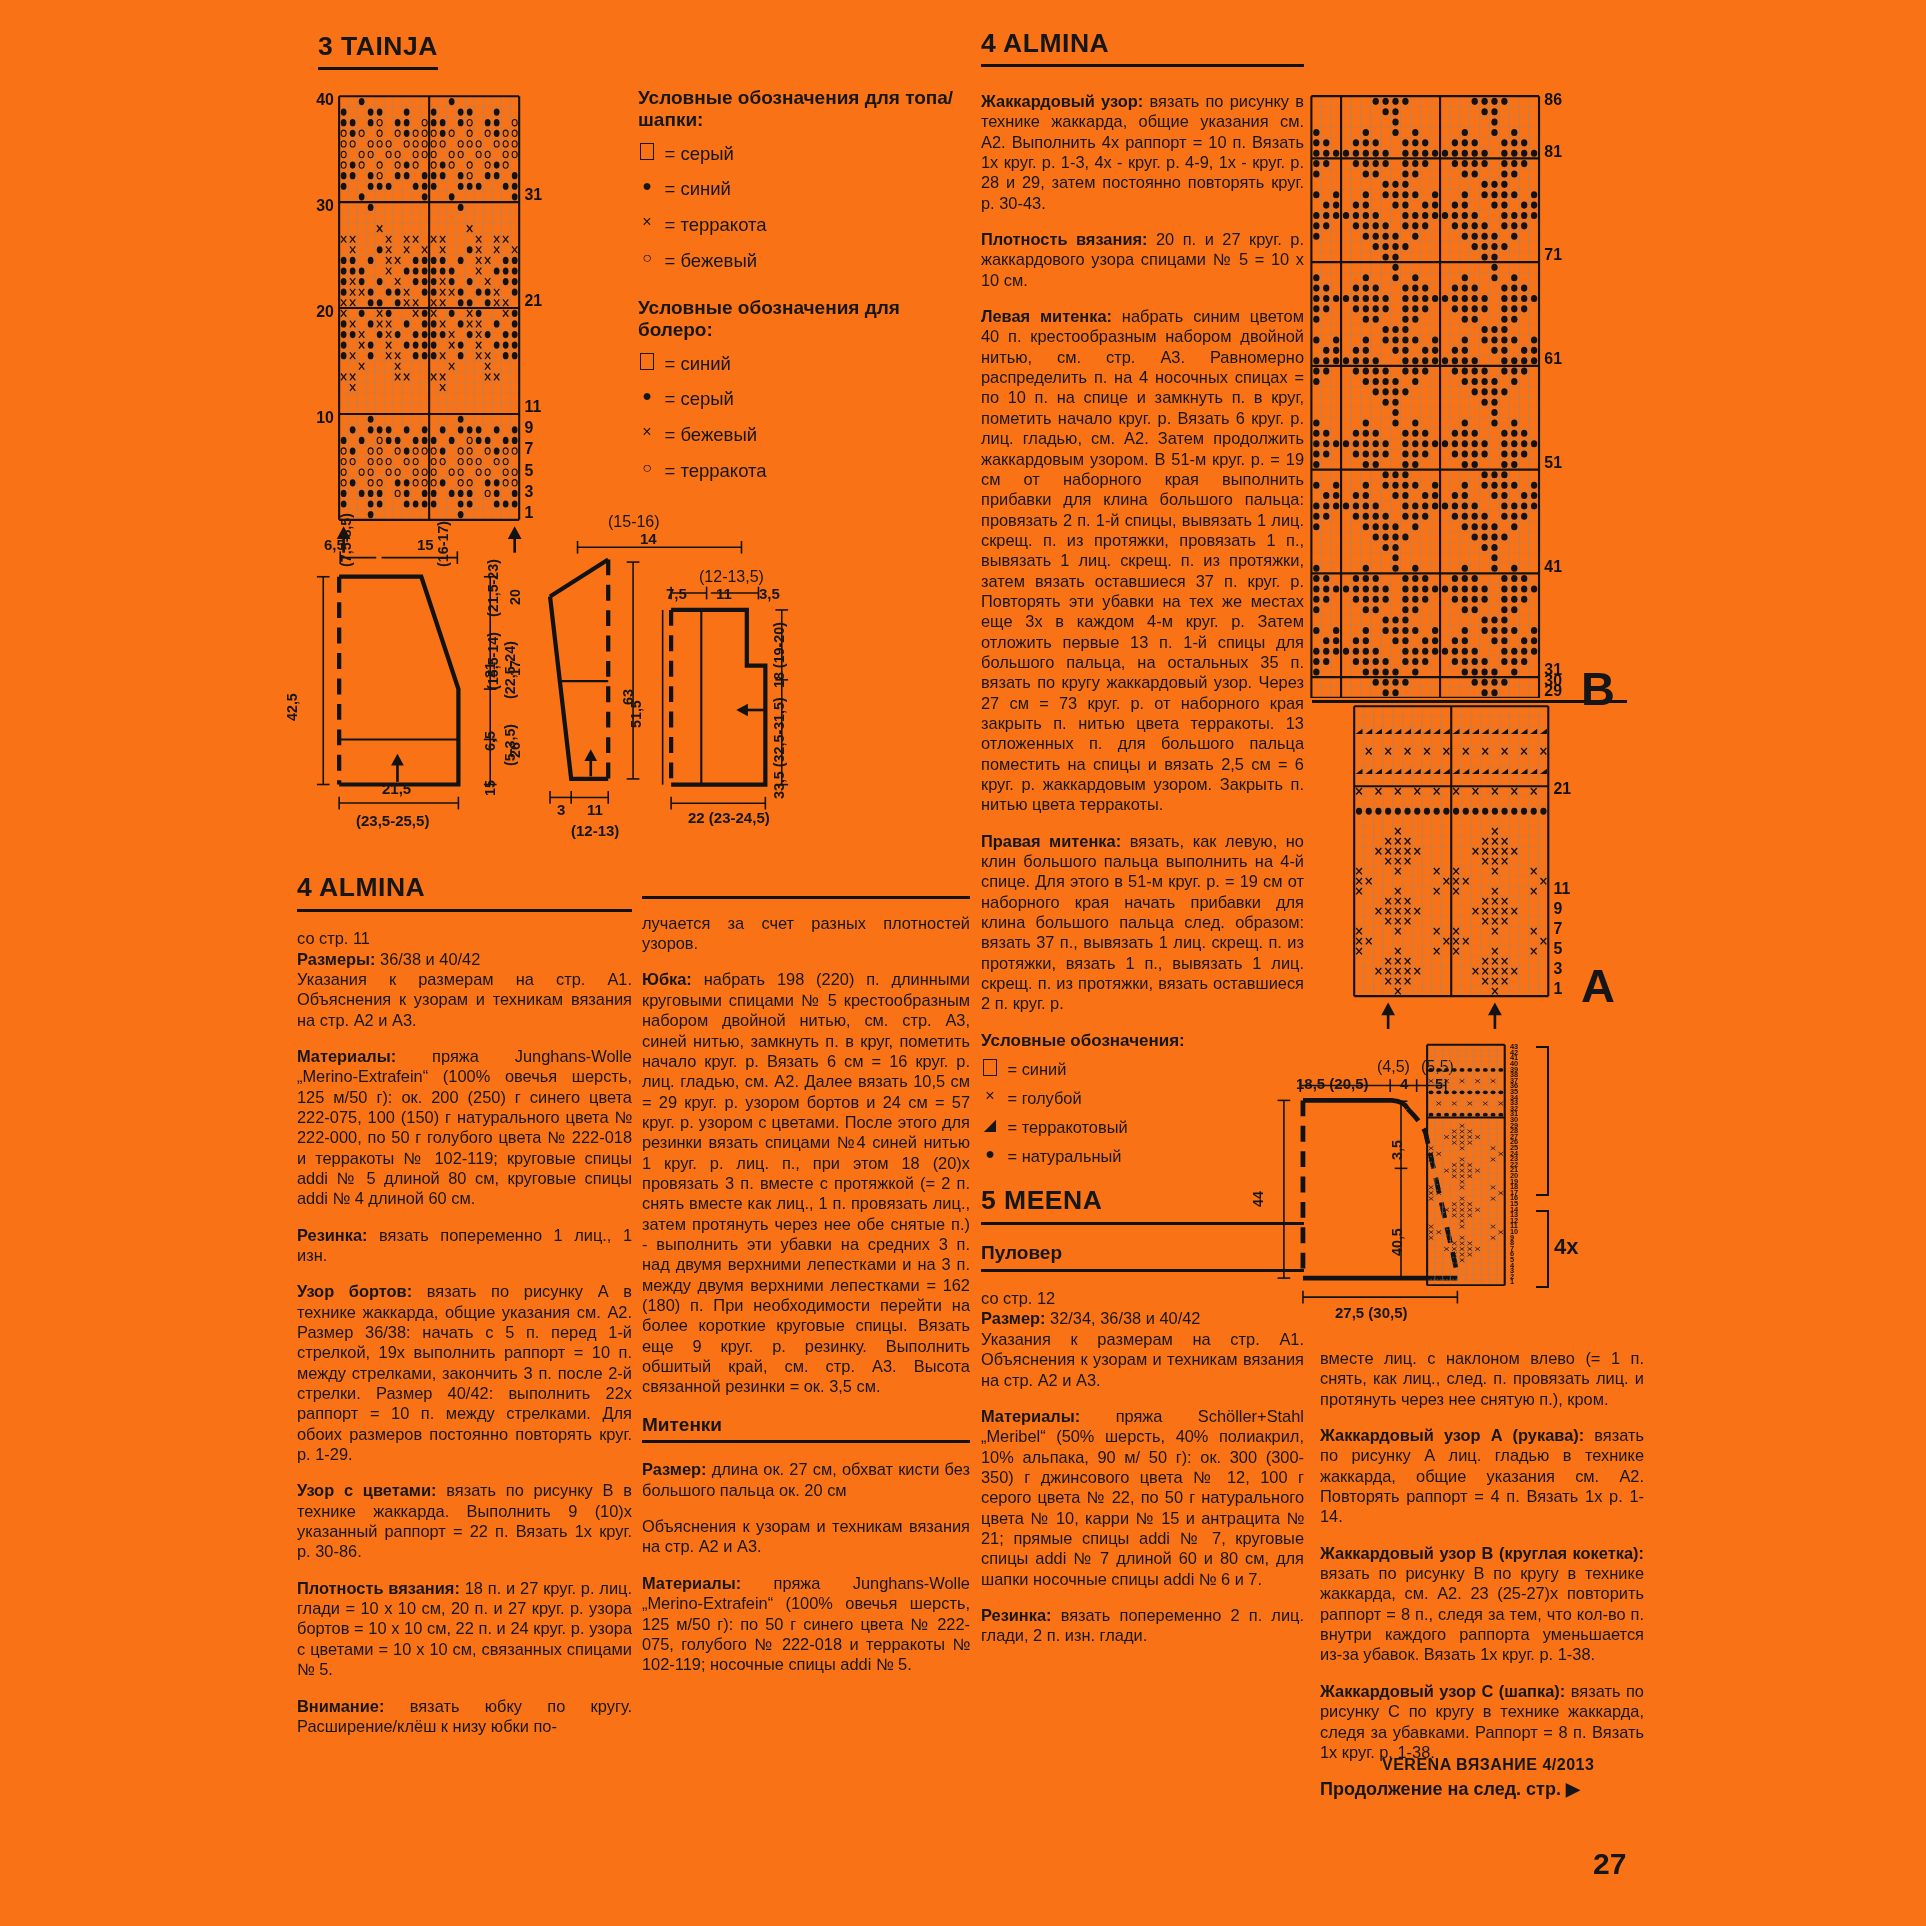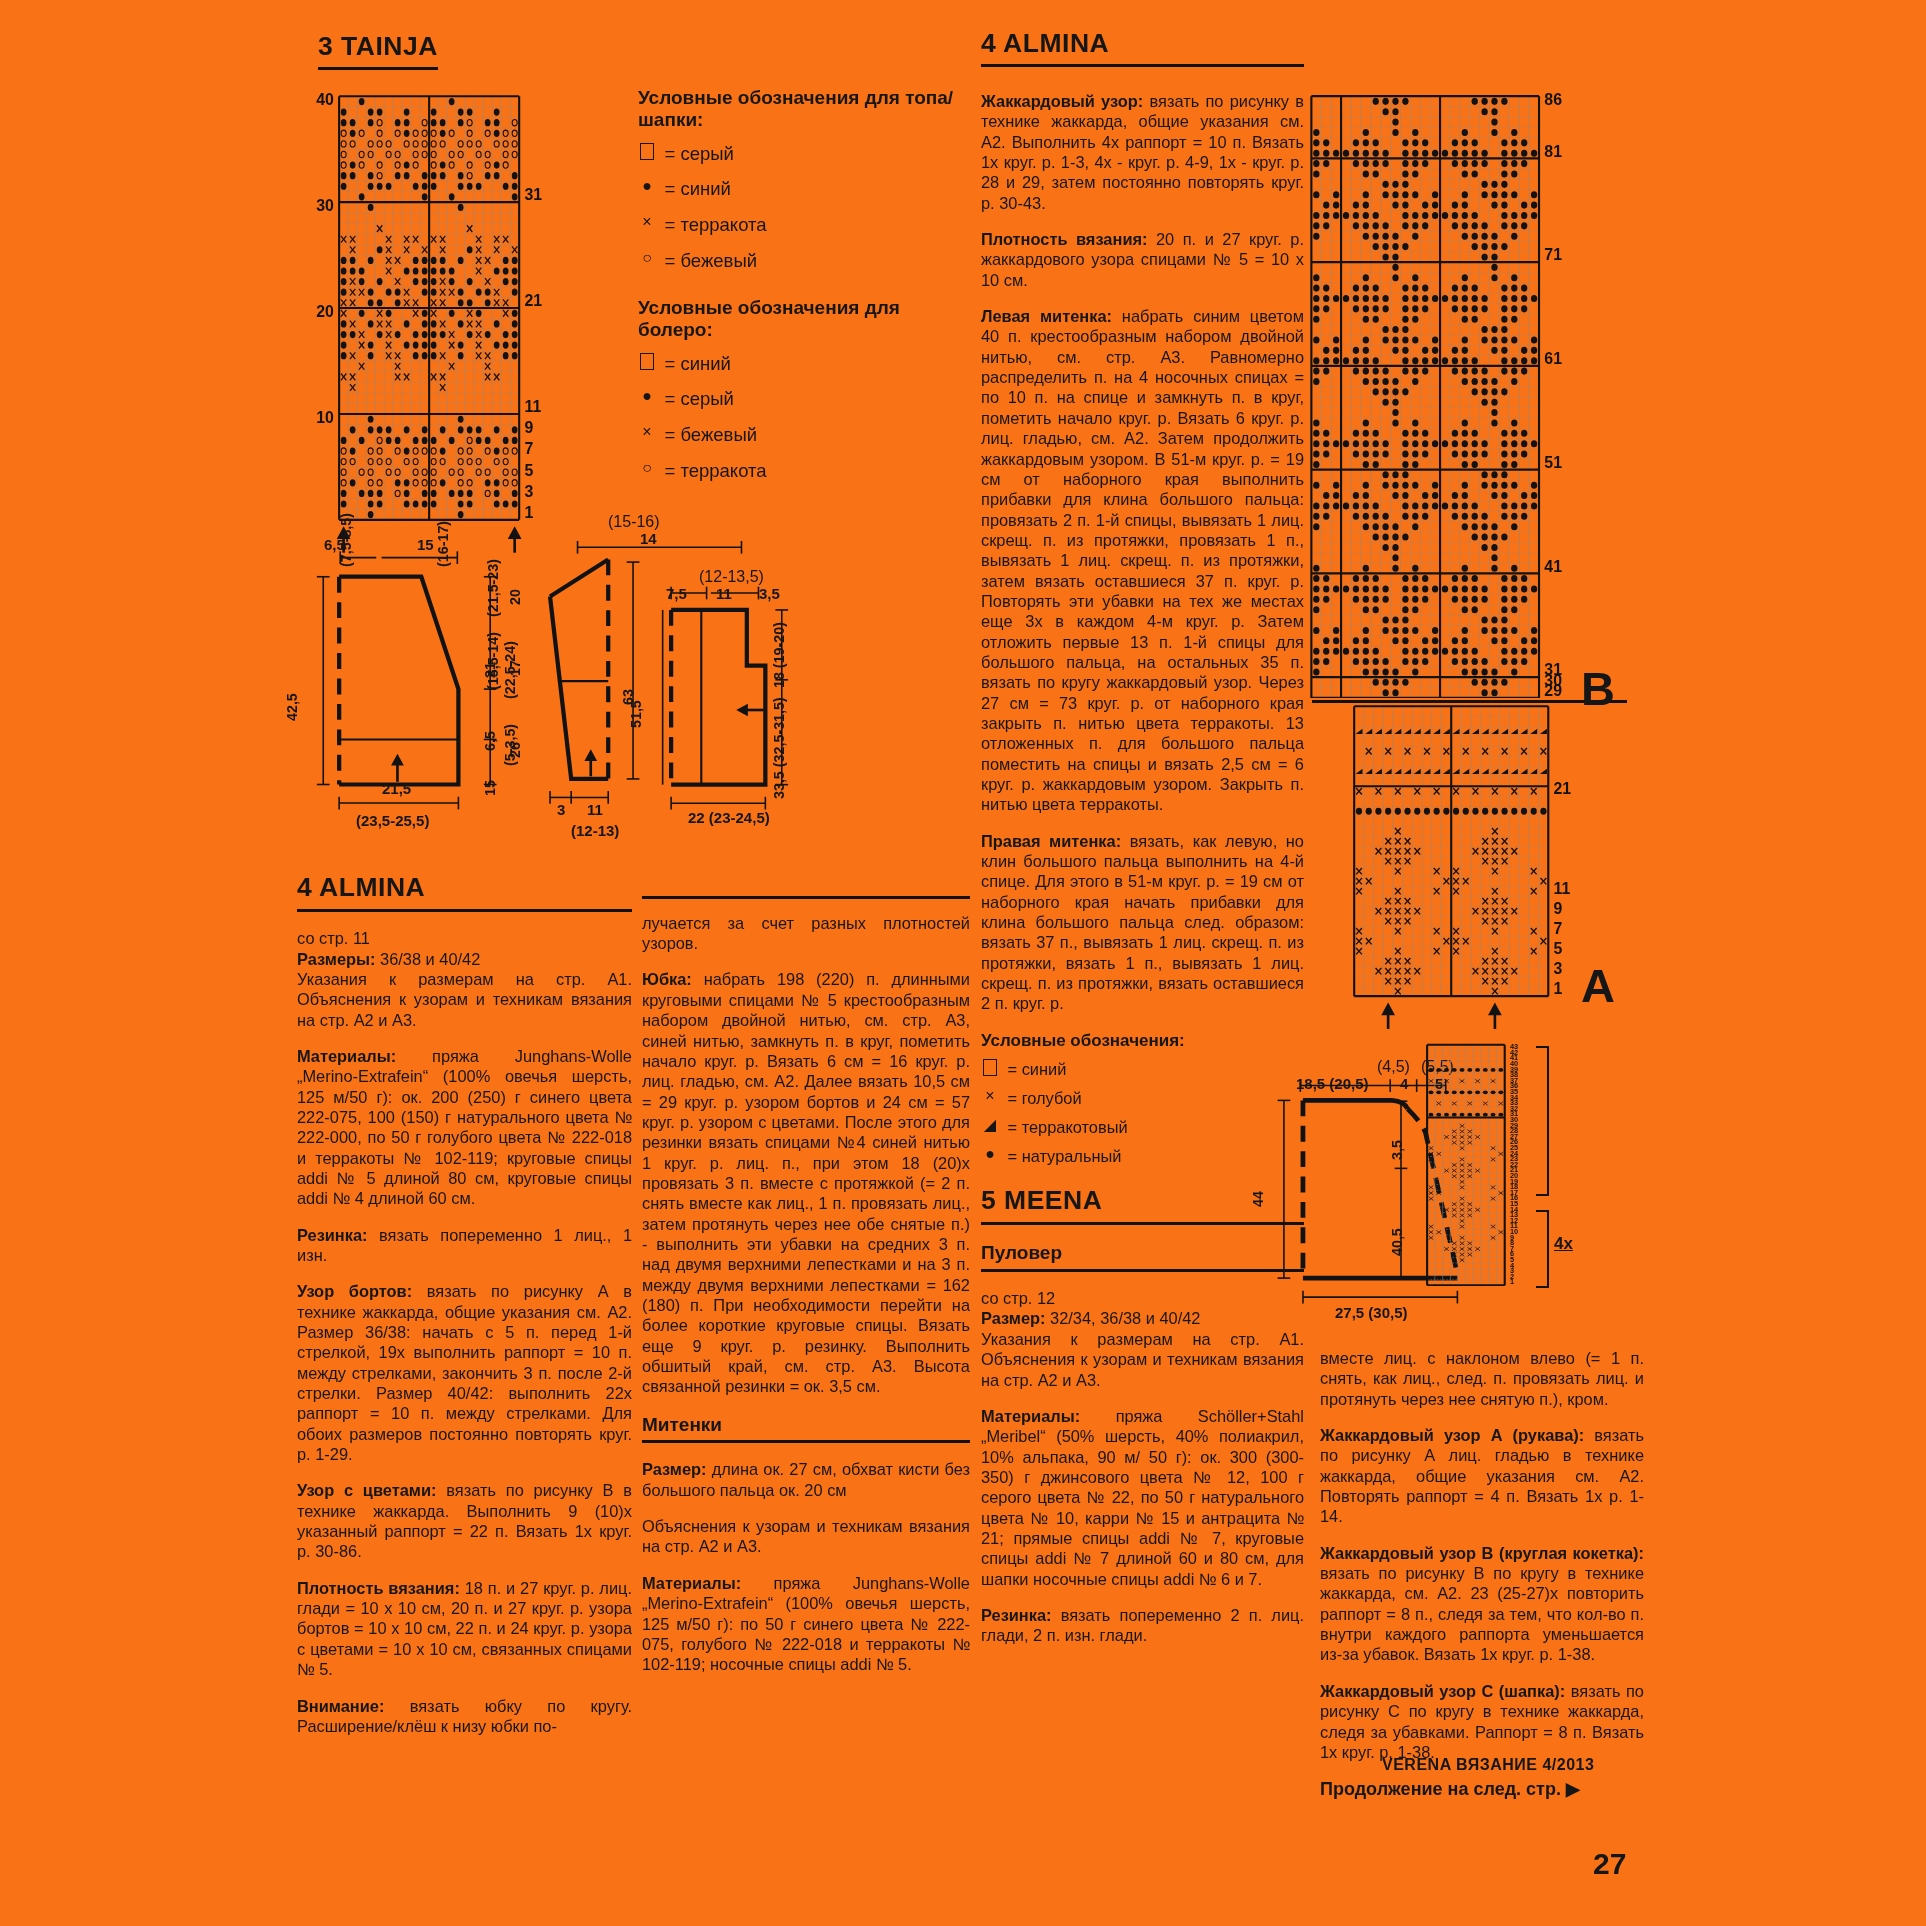--- a/index.html
+++ b/index.html
@@ -2302,21 +2302,21 @@
         <text x="161" y="406.892" text-anchor="start" font-size="14" font-weight="bold" font-family="&quot;Liberation Sans&quot;,sans-serif" fill="#121212">6</text>
         <text x="161" y="417.492" text-anchor="start" font-size="14" font-weight="bold" font-family="&quot;Liberation Sans&quot;,sans-serif" fill="#121212">5</text>
         <text x="161" y="428.092" text-anchor="start" font-size="14" font-weight="bold" font-family="&quot;Liberation Sans&quot;,sans-serif" fill="#121212">4</text>
         <text x="161" y="438.692" text-anchor="start" font-size="14" font-weight="bold" font-family="&quot;Liberation Sans&quot;,sans-serif" fill="#121212">3</text>
         <text x="161" y="449.292" text-anchor="start" font-size="14" font-weight="bold" font-family="&quot;Liberation Sans&quot;,sans-serif" fill="#121212">2</text>
         <text x="161" y="459.892" text-anchor="start" font-size="14" font-weight="bold" font-family="&quot;Liberation Sans&quot;,sans-serif" fill="#121212">1</text>
       </svg>
     </div>
   <div class="bracket" style="left:1536px;top:1046px;height:146px;"></div>
   <div class="bracket" style="left:1536px;top:1210px;height:74px;"></div>
-  <div class="mlab" style="left:1554px;top:1234px;font-size:17px;text-decoration:underline;">4x</div>
+  <div class="mlab" style="left:1554px;top:1234px;font-size:22px;">4x</div>
 
   <div class="col" style="left:297px;top:871px;width:335px;">
     <div class="h1 flowh1" style="margin-top:0;">4 ALMINA</div>
     <div>
         <p class="para tight">со стр. 11</p>
         <p class="para tight"><b class="lead">Размеры: </b>36/38 и 40/42</p>
         <p class="para">Указания к размерам на стр. А1. Объяснения к узорам и техникам вязания на стр. А2 и А3.</p>
         <p class="para"><b class="lead">Материалы: </b>пряжа Junghans-Wolle „Merino-Extrafein“ (100% овечья шерсть, 125 м/50 г): ок. 200 (250) г синего цвета 222-075, 100 (150) г натурального цвета № 222-000, по 50 г голубого цвета № 222-018 и терракоты № 102-119; круговые спицы addi № 5 длиной 80 см, круговые спицы addi № 4 длиной 60 см.</p>
         <p class="para"><b class="lead">Резинка: </b>вязать попеременно 1 лиц., 1 изн.</p>
         <p class="para"><b class="lead">Узор бортов: </b>вязать по рисунку А в технике жаккарда, общие указания см. А2. Размер 36/38: начать с 5 п. перед 1-й стрелкой, 19х выполнить раппорт = 10 п. между стрелками, закончить 3 п. после 2-й стрелки. Размер 40/42: выполнить 22х раппорт = 10 п. между стрелками. Для обоих размеров постоянно повторять круг. р. 1-29.</p>

